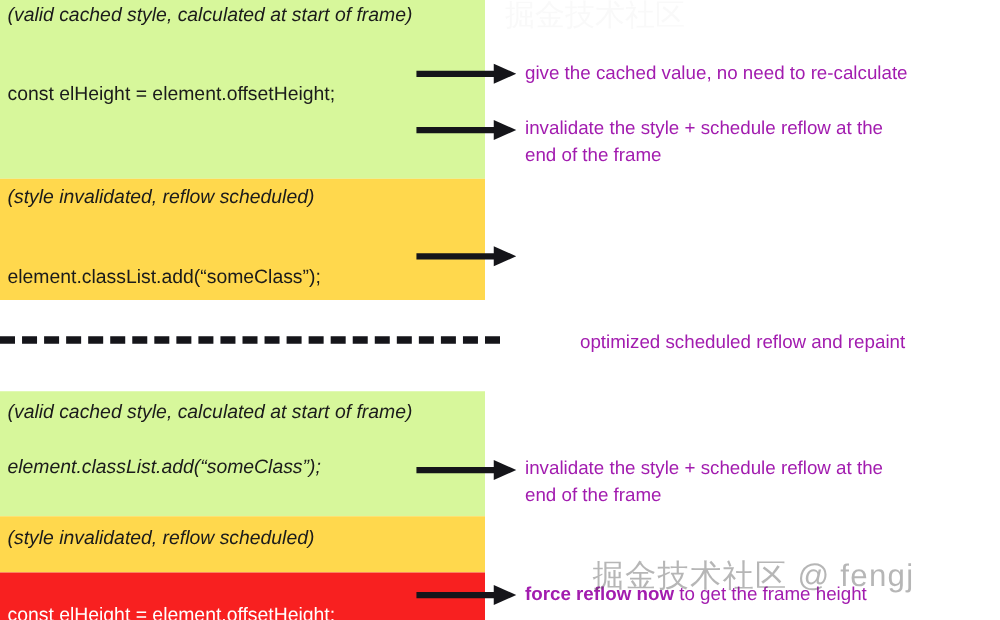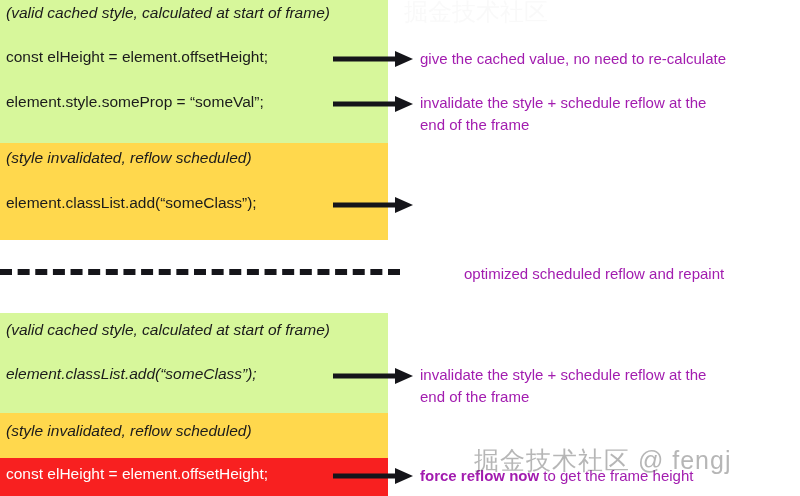--- a/index.html
+++ b/index.html
@@ -33,21 +33,21 @@
 
   .code-line {
     position: absolute;
     left: 6px;
     font-size: 15.5px;
     line-height: 1.2;
     color: #1b1b1b;
     white-space: nowrap;
   }
   .code-line.italic { font-style: italic; font-weight: 500; }
-  .code-line.plain  { font-style: normal; }
+  .code-line.plain  { font-style: normal; margin-top: 19px; }
   .code-line.on-red { color: #ffffff; }
 
   
   .arrow {
     position: absolute;
     height: 18px;
     pointer-events: none;
   }
   .arrow svg { display: block; }
 
@@ -105,21 +105,20 @@
 
 <div id="canvas">
 
   <div class="block block-green" style="top:0px; height:143px;"></div>
   <div class="block block-yellow" style="top:143px; height:97px;"></div>
 
   <div class="code-line italic" style="top:4px;">(valid cached style, calculated at start of frame)</div>
 
   <div class="code-line plain" style="top:48px;">const elHeight = element.offsetHeight;</div>
 
-  <div class="code-line plain" style="top:93px;">element.style.someProp = “someVal”;</div>
 
   <div class="code-line italic" style="top:149px;">(style invalidated, reflow scheduled)</div>
 
   <div class="code-line plain" style="top:194px;">element.classList.add(“someClass”);</div>
 
   <div class="arrow" style="left:333px; top:50px; width:82px;">
     <svg width="82" height="18" viewBox="0 0 82 18">
       <line x1="0" y1="9" x2="66" y2="9" stroke="#15151a" stroke-width="5"></line>
       <polygon points="62,1 80,9 62,17" fill="#15151a"></polygon>
     </svg>

